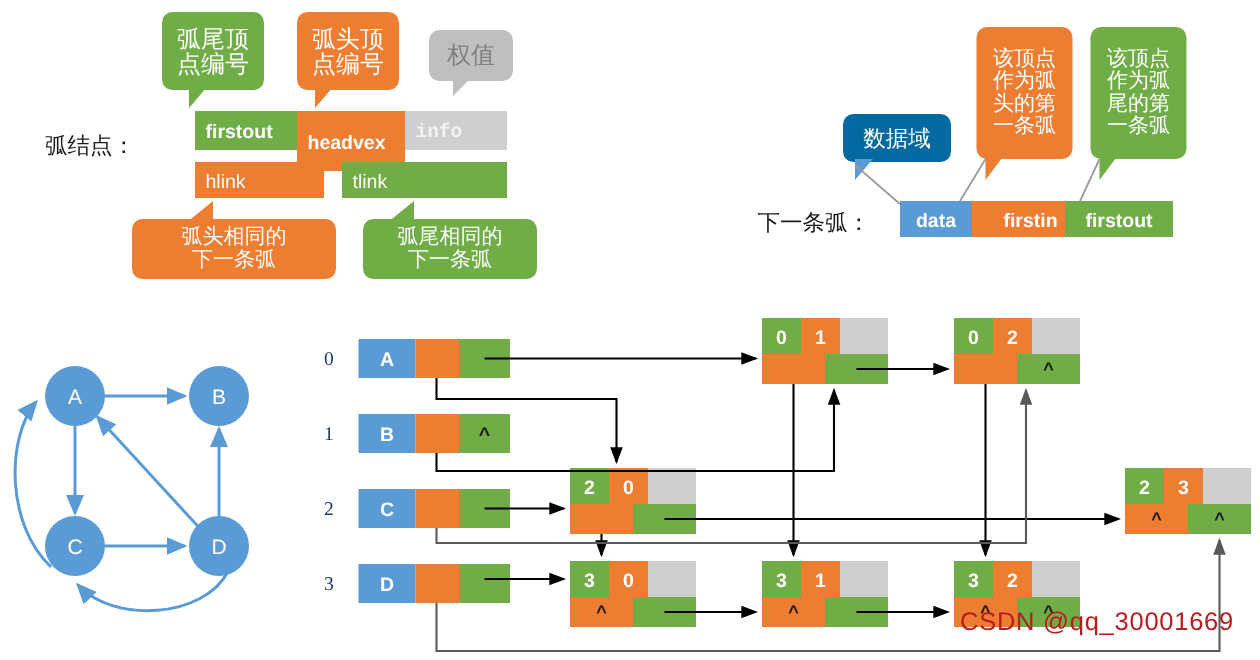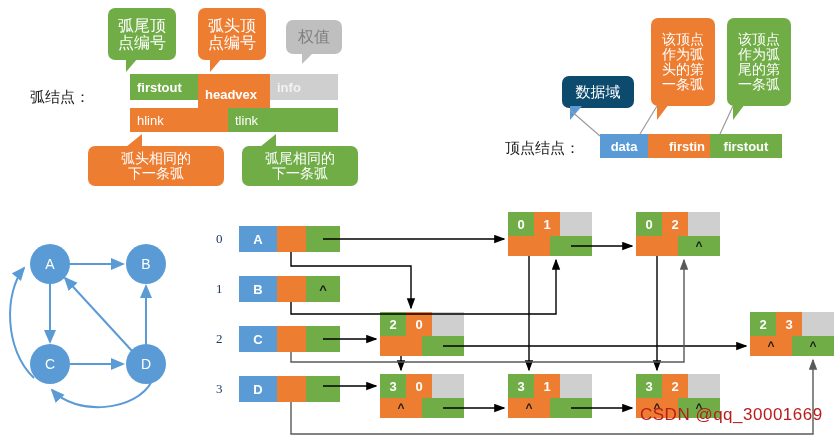--- a/index.html
+++ b/index.html
@@ -16,33 +16,33 @@
     display:flex;align-items:center;justify-content:center;
     text-align:center;line-height:1.08;font-weight:400;
     font-family:"DejaVu Sans","Liberation Sans",sans-serif;
   }
   .bubble .txt{display:block;padding:0 2px;}
   .bubble .tail{position:absolute;width:0;height:0;}
   .g{background:#70ad47;}
   .o{background:#ed7d31;}
   .gr{background:#bfbfbf;color:#808080;}
   .red{background:#c00000;}
-  .blue{background:#0c4a6e;}
+  .blue{background:#0369a1;}
 
   
   .cell{
     position:absolute;box-sizing:border-box;
     display:flex;align-items:center;
     color:#ffffff;font-weight:bold;
   }
   .cell.ctr{justify-content:center;}
   .cell.lft{padding-left:7px;}
   .cell-green{background:#70ad47;}
   .cell-orange{background:#ed7d31;}
-  .cell-gray{background:#cfcfcf;color:#d9d9d9;}
+  .cell-gray{background:#cfcfcf;color:#d9d9d9;font-family:Liberation Mono, monospace;}
   .cell-blue{background:#5b9bd5;}
   .cell-dark{color:#1a1a1a;}
 
   .label-cn{
     position:absolute;color:#1a1a1a;
     font-family:"DejaVu Sans","Liberation Sans",sans-serif;
   }
   .idx{position:absolute;color:#1f3864;font-size:13px;
        font-family:"Liberation Serif","DejaVu Serif",serif;}
 
@@ -79,21 +79,21 @@
     <span class="txt">权值</span>
     <span class="tail" style="left:16px;top:32px;border-left:12px solid #bfbfbf;border-bottom:12px solid transparent;"></span>
   </div>
 
   <div class="label-cn" style="left:30px;top:88px;font-size:15px;">弧结点：</div>
 
   <div class="cell cell-green lft" style="left:130px;top:74px;width:68px;height:26px;font-size:13px;">firstout</div>
   <div class="cell cell-orange lft" style="left:198px;top:74px;width:72px;height:40px;font-size:13px;">headvex</div>
   <div class="cell cell-gray lft" style="left:270px;top:74px;width:68px;height:26px;font-size:13px;color:#f2f2f2;">info</div>
 
-  <div class="cell cell-orange lft" style="left:130px;top:108px;width:98px;height:24px;font-size:13px;font-weight:normal;">hlink</div>
+  <div class="cell cell-orange lft" style="left:130px;top:108px;width:86px;height:24px;font-size:13px;font-weight:normal;">hlink</div>
   <div class="cell cell-green lft" style="left:228px;top:108px;width:110px;height:24px;font-size:13px;font-weight:normal;">tlink</div>
 
   <div class="bubble o" style="left:88px;top:146px;width:136px;height:40px;font-size:14px;">
     <span class="txt">弧头相同的<br>下一条弧</span>
     <span class="tail" style="left:38px;top:-12px;border-right:16px solid #ed7d31;border-top:13px solid transparent;"></span>
   </div>
 
   <div class="bubble g" style="left:242px;top:146px;width:116px;height:40px;font-size:14px;">
     <span class="txt">弧尾相同的<br>下一条弧</span>
     <span class="tail" style="left:18px;top:-12px;border-right:16px solid #70ad47;border-top:13px solid transparent;"></span>
@@ -114,21 +114,21 @@
     <span class="txt">该顶点<br>作为弧<br>尾的第<br>一条弧</span>
     <span class="tail" style="left:6px;top:86px;border-left:12px solid #70ad47;border-bottom:16px solid transparent;"></span>
   </div>
 
   <svg width="840" height="440">
     <line x1="657" y1="106" x2="640" y2="134" stroke="#9b9b9b" stroke-width="1.2"></line>
     <line x1="733" y1="106" x2="720" y2="134" stroke="#9b9b9b" stroke-width="1.2"></line>
     <line x1="570" y1="110" x2="600" y2="136" stroke="#9b9b9b" stroke-width="1.2"></line>
   </svg>
 
-  <div class="label-cn" style="left:505px;top:139px;font-size:15px;">顶点结点：</div>
+  <div class="label-cn" style="left:505px;top:139px;font-size:15px;">下一条弧：</div>
 
   <div class="cell cell-blue ctr" style="left:600px;top:134px;width:48px;height:24px;font-size:13px;">data</div>
   <div class="cell cell-orange ctr" style="left:648px;top:134px;width:62px;height:24px;font-size:13px;padding-left:16px;">firstin</div>
   <div class="cell cell-green ctr" style="left:710px;top:134px;width:72px;height:24px;font-size:13px;">firstout</div>
 
   <svg width="200" height="210" style="left:0px;top:230px;">
     <defs>
       <marker id="ah" markerWidth="7" markerHeight="7" refX="6" refY="3" orient="auto">
         <path d="M0,0 L7,3 L0,6 z" fill="#5b9bd5"></path>
       </marker>

